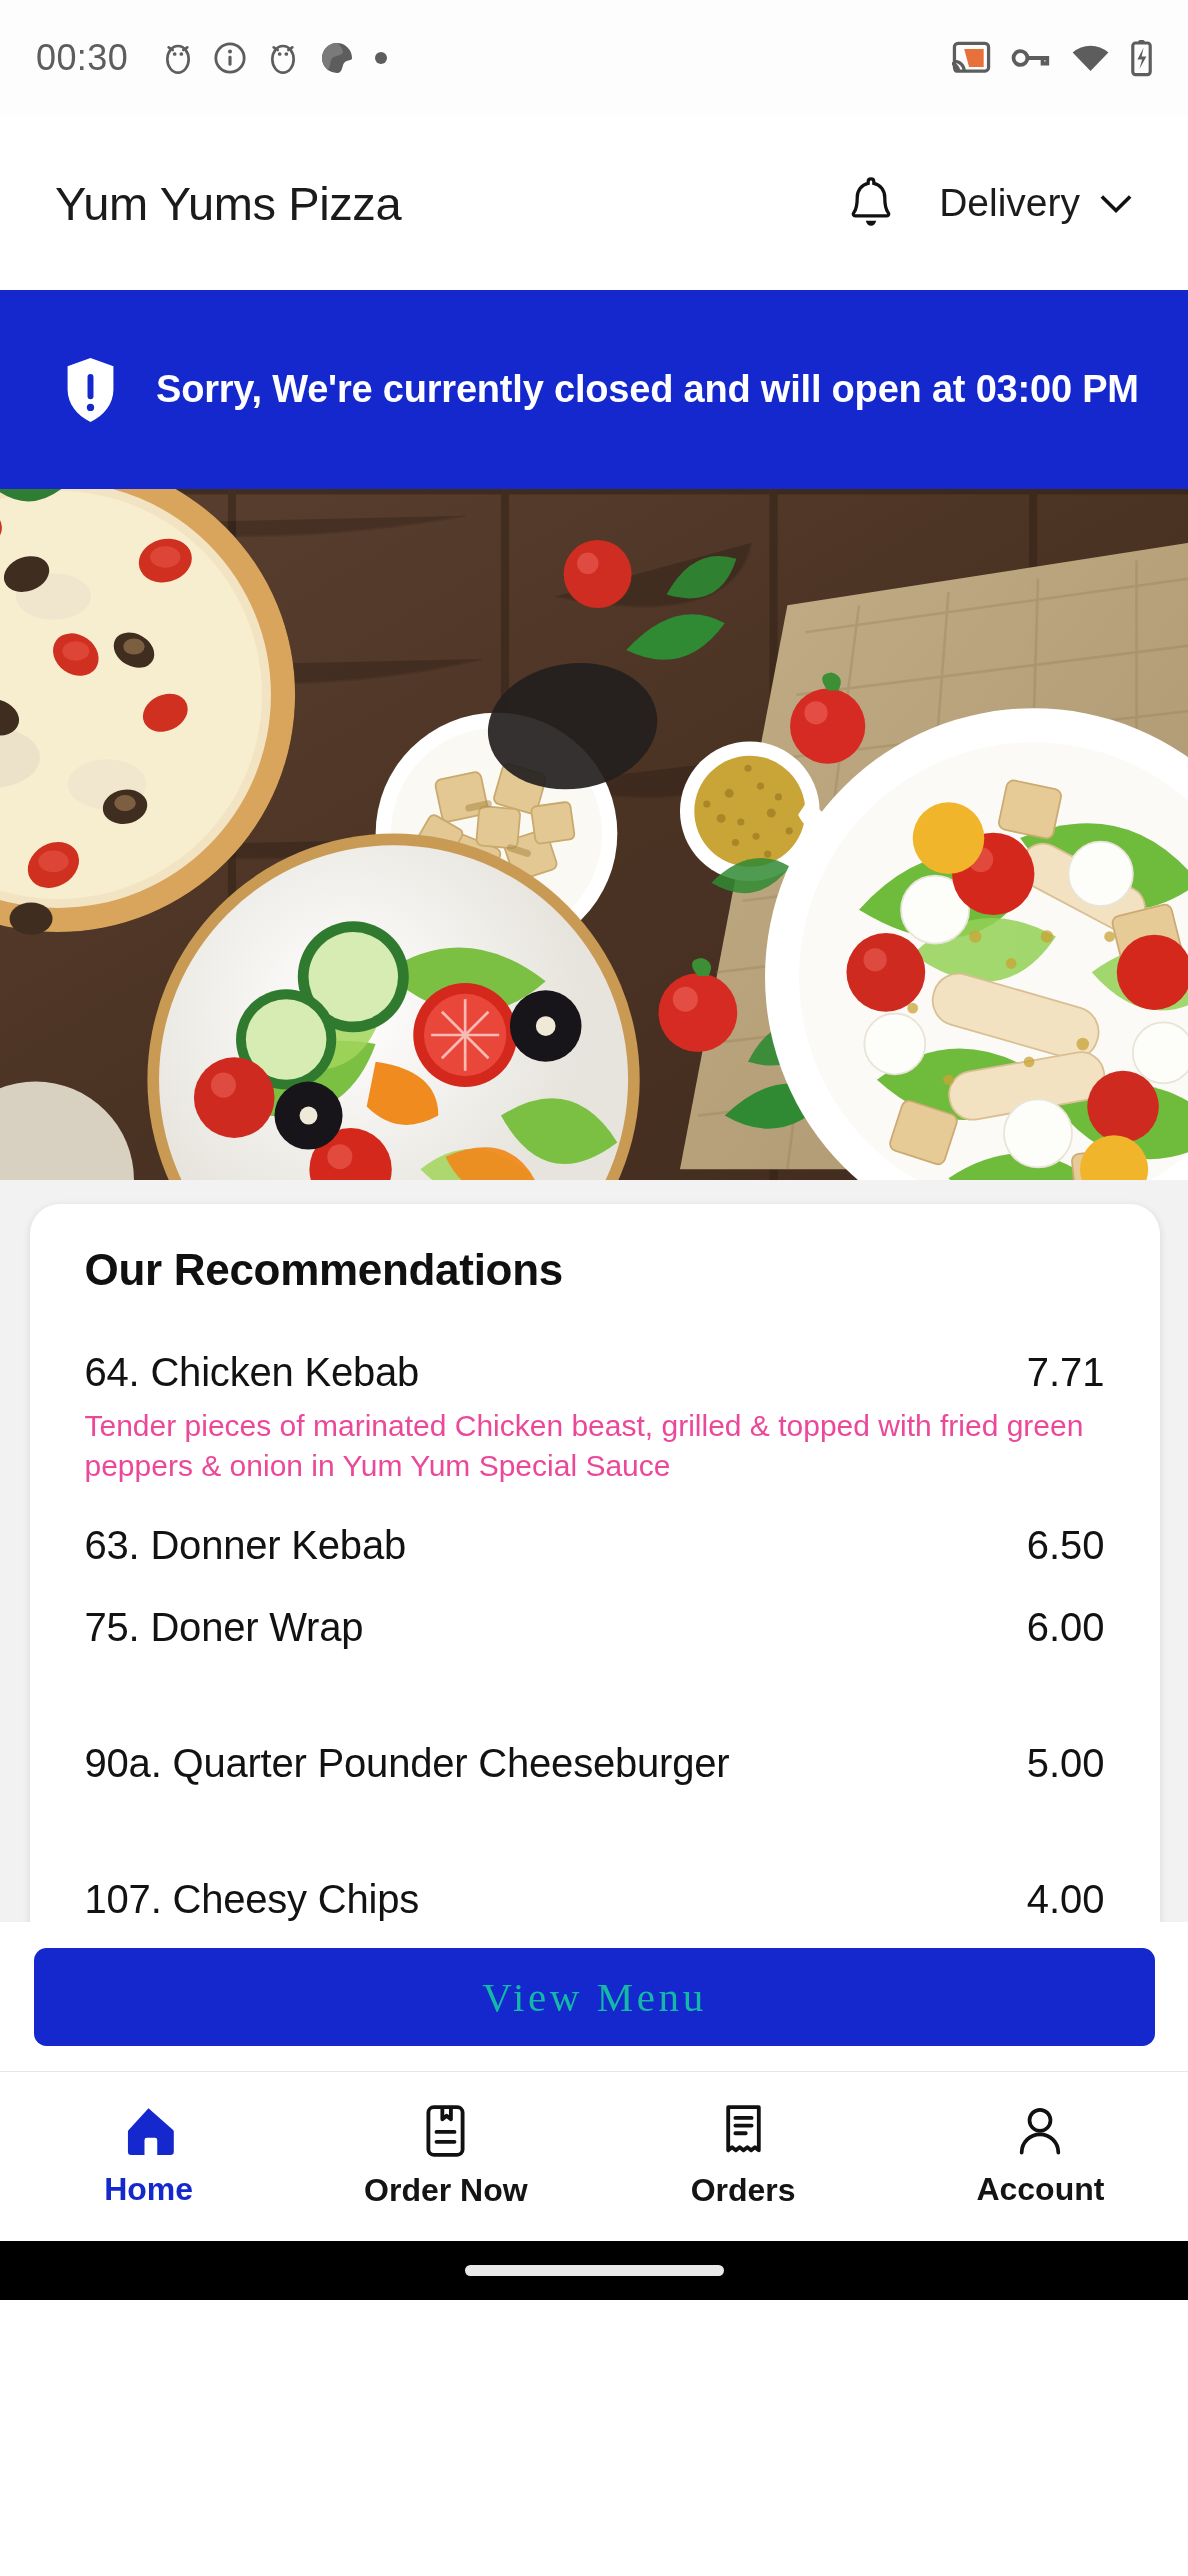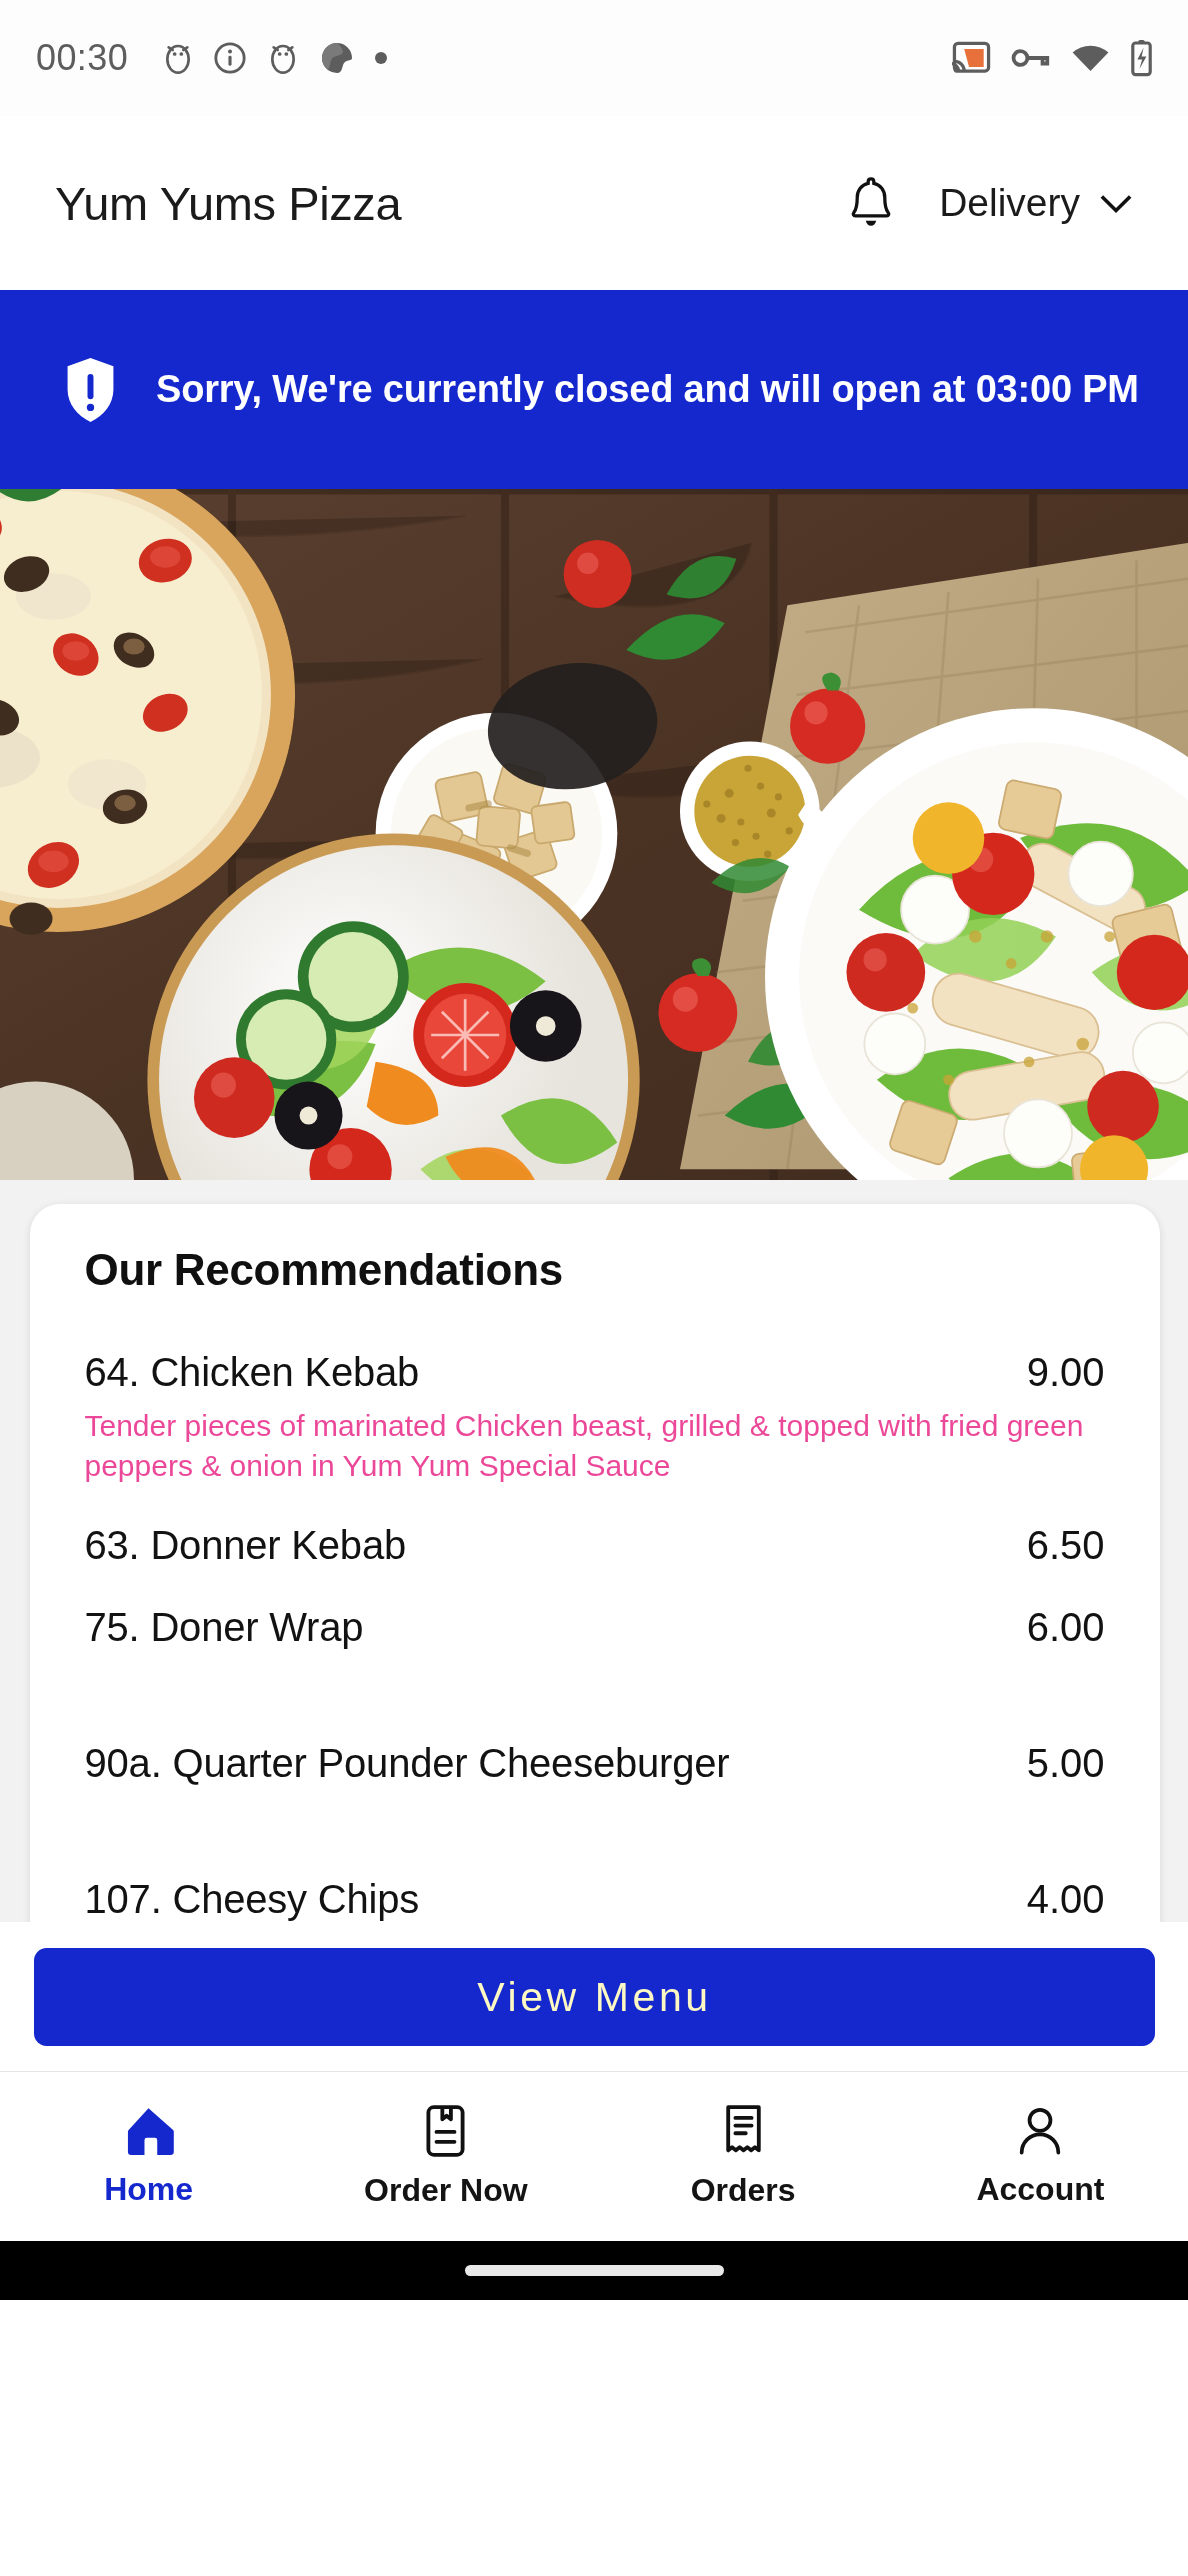--- a/index.html
+++ b/index.html
@@ -69,23 +69,23 @@
     box-shadow:0 2.7px 9px rgba(0,0,0,.11); height:134px;
   }
 
   
   .footer-cta {
     flex:0 0 149px; background:#ffffff;
     display:flex; align-items:center; justify-content:center;
     padding:0 34px; border-top:0.9px solid rgba(0,0,0,0);
   }
   .btn-primary {
-    width:100%; height:98px; background:#1428ce; color:#fef9c3;
+    width:100%; height:98px; background:#1428ce; color:#14b8a6;
     border:none; border-radius:12.5px; font-size:41px;
-    letter-spacing:3.6px; font-family:Liberation Sans, sans-serif;
+    letter-spacing:3.6px; font-family:Liberation Serif, serif;
     display:flex; align-items:center; justify-content:center; cursor:pointer;
   }
 
   
   .bottomnav {
     flex:0 0 170px; background:#ffffff; border-top:0.9px solid #e6e6e6;
     display:flex; align-items:center;font-weight:bold;
   }
   .nav-item {
     flex:1; display:flex; flex-direction:column; align-items:center;
@@ -505,21 +505,21 @@
     </svg>
   </div>
 
   <div class="content">
     <div class="card">
       <div class="card-title">Our Recommendations</div>
 
       <div class="menu-item">
         <div class="mi-row">
           <span class="mi-name">64. Chicken Kebab</span>
-          <span class="mi-price">9.00</span>
+          <span class="mi-price">7.71</span>
         </div>
         <div class="mi-desc">Tender pieces of marinated Chicken beast, grilled &amp; topped with fried green peppers &amp; onion in Yum Yum Special Sauce</div>
       </div>
 
       <div class="menu-item">
         <div class="mi-row">
           <span class="mi-name">63. Donner Kebab</span>
           <span class="mi-price">6.50</span>
         </div>
       </div>

